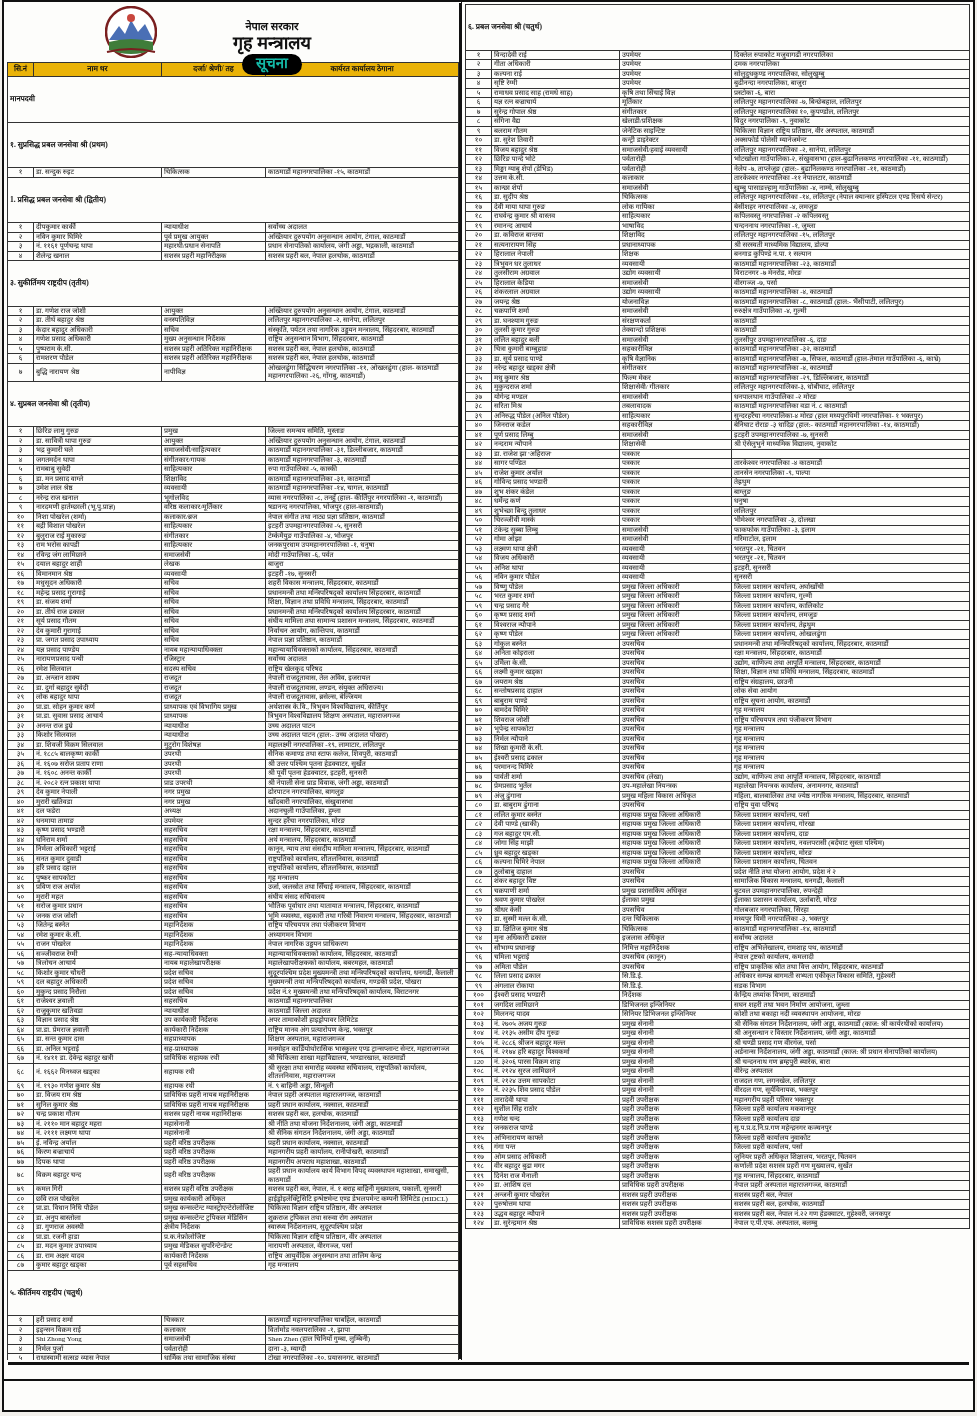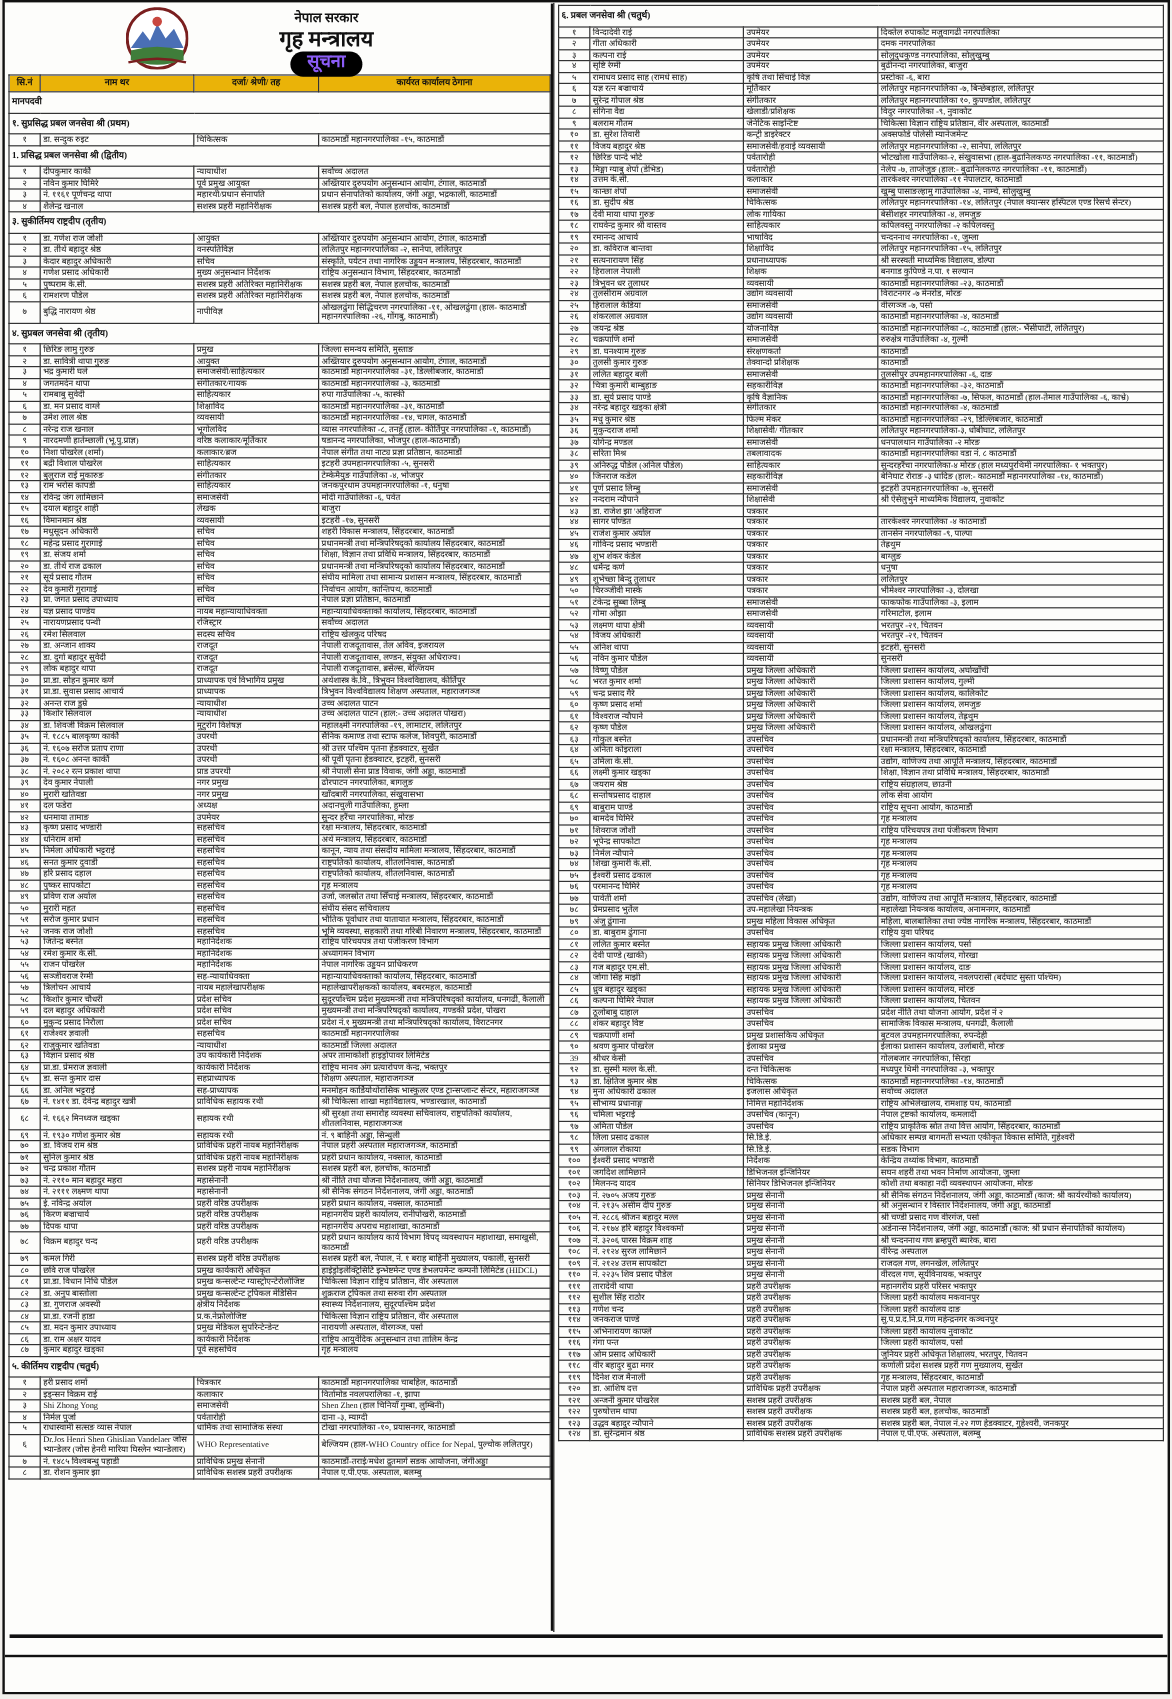--- a/index.html
+++ b/index.html
@@ -5,33 +5,33 @@
   html,body{margin:0;padding:0;background:#f2f0ec;}
   .page{position:relative;width:973px;height:1412px;margin:0 auto;background:#fdfdfb;
         border:2px solid #111;box-sizing:border-box;overflow:hidden;
         font-family:"Liberation Serif","DejaVu Serif",serif;color:#111;}
   .cols{display:flex;align-items:stretch;height:1358px;overflow:hidden;}
   .col-left{width:457px;padding:2px 2px 0 3px;box-sizing:border-box;}
   .col-right{flex:1;border-left:1px solid #111;box-shadow:-3px 0 0 -1px #111;
              padding:2px 3px 0 3px;box-sizing:border-box;}
   .masthead{position:relative;height:58px;}
   .emblem{position:absolute;left:98px;top:2px;width:52px;height:52px;}
-  .mast-text{position:absolute;left:155px;top:5px;width:220px;text-align:center;}
+  .mast-text{position:absolute;left:155px;top:16px;width:220px;text-align:center;}
   .gov{font-size:11px;font-weight:bold;line-height:13px;}
   .ministry{font-size:18px;font-weight:bold;line-height:20px;}
-  .badge{display:inline-block;margin-top:1px;background:#000;color:#8b5cf6;font-weight:bold;
+  .badge{display:inline-block;margin-top:1px;background:#000;color:#14b8a6;font-weight:bold;
          font-size:15px;line-height:17px;padding:1px 14px 3px;border-radius:12px;}
   .intro{font-size:9px;line-height:11px;margin:2px 0 3px;}
   table{border-collapse:collapse;width:100%;table-layout:fixed;}
   td,th{border:1px solid #333;font-size:7px;line-height:8.5px;padding:0 2px;
         vertical-align:middle;overflow:hidden;word-wrap:break-word;}
   th{background:#eab308;font-weight:bold;font-size:7.5px;text-align:center;height:13px;}
   td.sn{text-align:center;}
   tr.band td{font-weight:bold;border-left:1px solid #333;border-right:1px solid #333;
-             font-size:7.5px;padding:4px 2px;}
+             font-size:7.5px;padding:18px 2px;}
   .w-sn{width:26px;}.w-name{width:128px;}.w-rank{width:104px;}
   .w-sn2{width:26px;}.w-name2{width:128px;}.w-rank2{width:112px;}
   .footer-rule{border-top:3px solid #111;margin:2px 4px 0;}
   .footer-rule2{border-top:2px solid #111;margin:14px 0 0;}
 </style>
 </head>
 <body>
 
 <div class="page">
   <div class="cols">
@@ -1373,21 +1373,21 @@
               <td>प्रमुख सेनानी</td>
               <td>श्री चण्डी प्रसाद गण वीरगंज, पर्सा</td>
             </tr>
             <tr>
               <td class="sn">१०६</td>
               <td>नं. २१७४ हरि बहादुर विश्वकर्मा</td>
               <td>प्रमुख सेनानी</td>
               <td>अर्डनान्स निर्देशनालय, जंगी अड्डा, काठमाडौं (काज: श्री प्रधान सेनापतिको कार्यालय)</td>
             </tr>
             <tr>
-              <td class="sn">१०७</td>
+              <td class="sn">120</td>
               <td>नं. ३२०६ पारस विक्रम शाह</td>
               <td>प्रमुख सेनानी</td>
               <td>श्री चन्दननाथ गण ब्रम्हपुरी ब्यारेक, बारा</td>
             </tr>
             <tr>
               <td class="sn">१०८</td>
               <td>नं. २१२४ सुरज लामिछाने</td>
               <td>प्रमुख सेनानी</td>
               <td>वीरेन्द्र अस्पताल</td>
             </tr>

